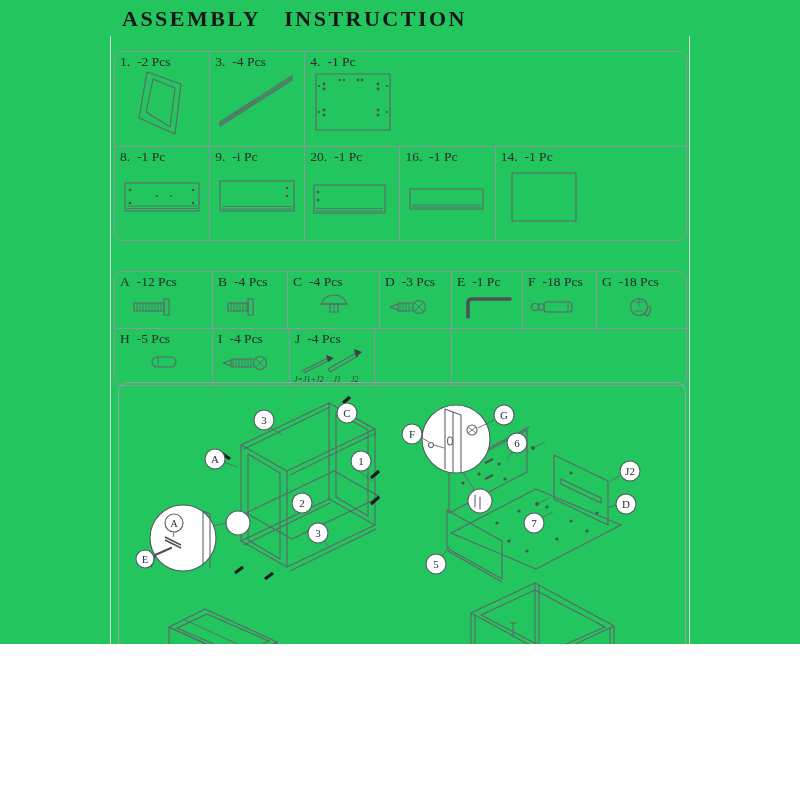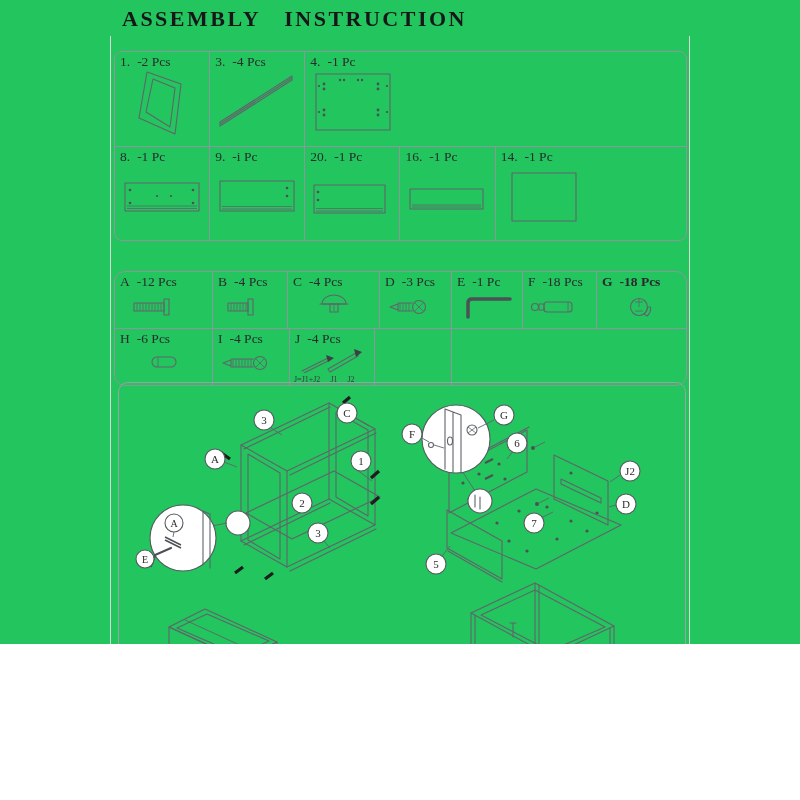--- a/index.html
+++ b/index.html
@@ -11,28 +11,28 @@
   
   .sheet-table{position:absolute;border:1.3px solid #8e959b;border-radius:8px;box-sizing:border-box;background:transparent;margin-top:18px;}
   #parts-table{left:114px;top:33px;width:573px;height:190px;}
   .p-row{display:flex;height:94px;}
   .p-row.first{border-bottom:1px solid #8e959b;}
   .p-cell{position:relative;width:16.666%;box-sizing:border-box;border-right:1px solid #8e959b;}
   .p-cell:last-child{border-right:none;}
   .cell-label{font-size:13.5px;padding:2px 0 0 5px;white-space:nowrap;color:#2a2a2e;}
   .cell-label .qty{margin-left:7px;}
   svg.part{display:block;margin:-2px auto 0 auto;}
-  #hardware-table{left:114px;top:253px;width:573px;height:115px;border-radius:11px;}
+  #hardware-table{left:114px;top:253px;width:573px;height:115px;}
   .h-row{display:flex;height:56px;}
   .h-row.first{border-bottom:1px solid #8e959b;}
   .h-cell{position:relative;box-sizing:border-box;border-right:1px solid #8e959b;}
-  .h-cell.no-border{border-right:none;font-weight:bold;}
+  .h-cell.no-border{border-right:none;}
   svg.hw{display:block;margin:0 auto;}
   .j-note{position:absolute;bottom:1px;left:4px;right:2px;display:flex;font-size:8px;color:#3a3a3e;}
-  .j-note span{margin-right:10px;}
+  .j-note span{margin-right:10px;font-style:italic;}
   
   #diagram-box{position:absolute;left:118px;top:382px;width:566px;height:409px;
                border:1.2px solid #9aa0a5;border-radius:10px;box-sizing:content-box;}
   
   .ln{stroke:#60656a;stroke-width:1.1;fill:none;stroke-linecap:round;stroke-linejoin:round;}
   .ld{stroke:#60656a;stroke-width:0.9;fill:none;}
   .tick{stroke:#60656a;stroke-width:0.8;fill:none;}
   .thk{stroke:#1d1d1d;stroke-width:3.2;fill:none;}
   .dot{fill:#4c5156;stroke:none;}
   .nut{fill:#3c4044;stroke:none;}
@@ -193,21 +193,21 @@
         <div class="cell-label"><span>G</span><span class="qty">-18 Pcs</span></div>
         <svg class="hw" width="72" height="34" viewBox="0 0 72 34">
           <circle class="ln" cx="33" cy="17" r="8.5"></circle>
           <path class="tick" d="M33,8.5 L33,17 M29,12 L37,12 M29,21 L37,21"></path>
           <path class="ln" d="M41.5,17 A8.5,8.5 0 0 1 38,24 L41,26 A10,10 0 0 0 44.5,17 Z"></path>
         </svg>
       </div>
     </div>
     <div class="h-row">
       <div class="h-cell" style="width:98px">
-        <div class="cell-label"><span>H</span><span class="qty">-6 Pcs</span></div>
+        <div class="cell-label"><span>H</span><span class="qty">-5 Pcs</span></div>
         <svg class="hw" width="72" height="32" viewBox="0 0 72 32">
           <rect class="ln" x="24" y="10" width="24" height="10" rx="5"></rect>
           <line class="tick" x1="30" y1="10" x2="30" y2="20"></line>
         </svg>
       </div>
       <div class="h-cell" style="width:77px">
         <div class="cell-label"><span>I</span><span class="qty">-4 Pcs</span></div>
         <svg class="hw" width="72" height="32" viewBox="0 0 72 32">
           <polygon class="ln" points="8,16 16,13 16,19"></polygon>
           <path class="ln" d="M16,12 L38,12 M16,20 L38,20"></path>

